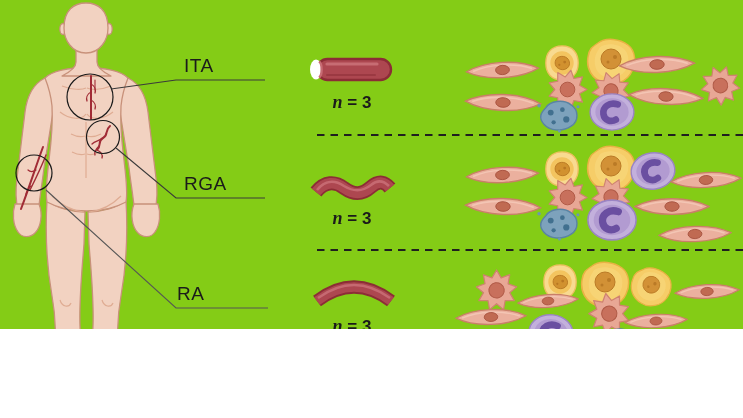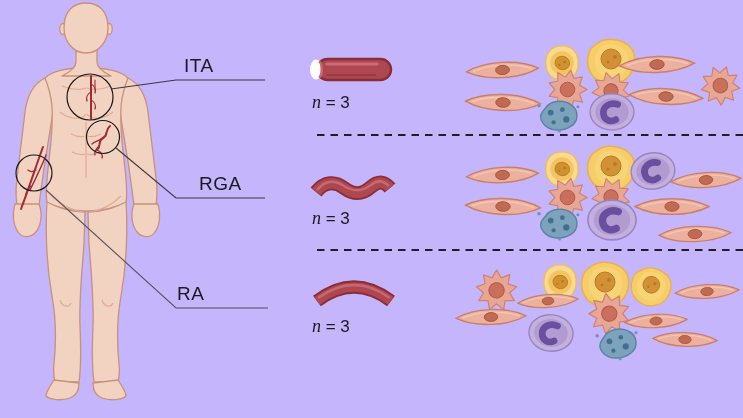--- a/index.html
+++ b/index.html
@@ -1,25 +1,25 @@
 <!DOCTYPE html>
 <html><head>
 <meta charset="utf-8">
 <style>
   html,body{margin:0;padding:0;background:#fff;}
   .canvas{
-    position:relative;width:743px;height:418px;background:#c4b5fd;
+    position:relative;width:743px;height:329px;background:#84cc16;
     font-family:"Liberation Sans",sans-serif;overflow:hidden;
   }
   .canvas svg.scene{position:absolute;left:0;top:0;}
   .site-label{
     position:absolute;font-size:19px;color:#1b1b1b;letter-spacing:.5px;
   }
   .n-label{
-    position:absolute;width:80px;font-size:17px;color:#1b1b1b;
+    position:absolute;width:80px;text-align:center;font-size:17px;color:#1b1b1b;font-weight:bold;
   }
   .n-label .nsym{font-style:italic;font-family:"Liberation Serif",serif;font-size:18px;}
 </style>
 </head>
 <body>
 
 <div class="canvas">
 
   <svg class="scene" width="743" height="418" viewBox="0 0 743 418">
     <defs>
@@ -197,20 +197,20 @@
       <use href="#smc" x="674" y="280" width="66" height="23" transform="rotate(-3 707 291)"></use>
       <use href="#smc" x="455" y="305" width="72" height="24" transform="rotate(-2 491 317)"></use>
       <use href="#mono" x="527" y="312" width="48" height="42" transform="rotate(6 551 333)"></use>
       <use href="#microbe" x="594" y="326" width="47" height="35" transform="rotate(-6 617 343)"></use>
       <use href="#smc" x="624" y="310" width="64" height="22" transform="rotate(-3 656 321)"></use>
       <use href="#smc" x="652" y="328" width="66" height="23" transform="rotate(2 685 339)"></use>
     </g>
   </svg>
 
   <div class="site-label" style="left:184px;top:55px;">ITA</div>
-  <div class="site-label" style="left:199px;top:173px;">RGA</div>
+  <div class="site-label" style="left:184px;top:173px;">RGA</div>
   <div class="site-label" style="left:177px;top:283px;">RA</div>
 
   <div class="n-label" style="left:312px;top:92px;"><span class="nsym">n</span><span> = 3</span></div>
   <div class="n-label" style="left:312px;top:208px;"><span class="nsym">n</span><span> = 3</span></div>
   <div class="n-label" style="left:312px;top:316px;"><span class="nsym">n</span><span> = 3</span></div>
 
 </div>
 
 </body></html>

